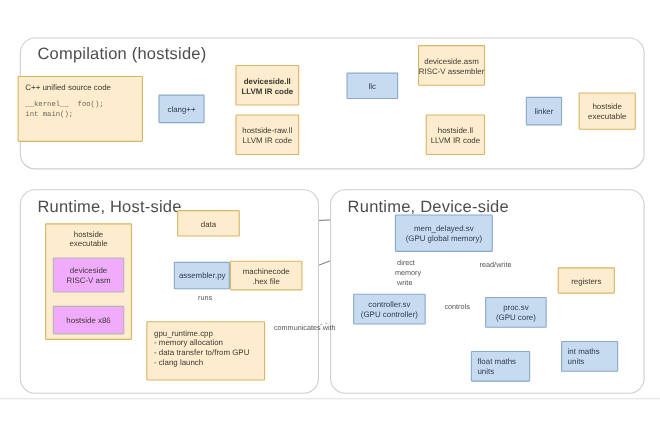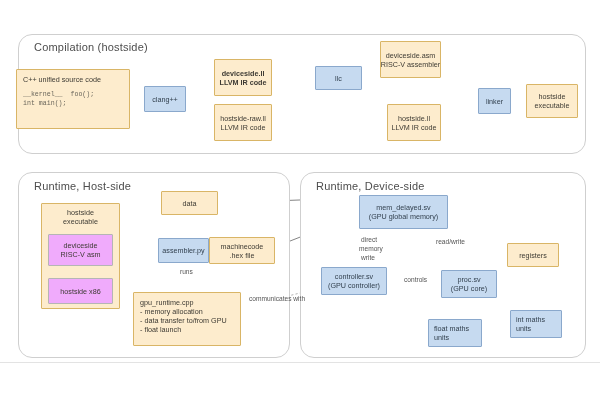--- a/index.html
+++ b/index.html
@@ -9,21 +9,21 @@
     color:#404040;overflow:hidden;position:relative;
   }
   #stage{position:absolute;left:0;top:0;width:600px;height:400px;}
   svg#wires{position:absolute;left:0;top:0;width:600px;height:400px;overflow:visible;}
 
   .panel{
     position:absolute;border:1px solid #cfcfcf;border-radius:14px;
     background:#ffffff;box-sizing:border-box;
   }
   .panel-title{
-    position:absolute;font-size:11px;color:#4d4d4d;white-space:nowrap;
+    position:absolute;font-size:15px;color:#4d4d4d;white-space:nowrap;
     letter-spacing:.2px;
   }
 
   .node{
     position:absolute;box-sizing:border-box;display:flex;
     flex-direction:column;align-items:center;justify-content:center;
     text-align:center;font-size:7.2px;line-height:1.25;
     border-radius:1px;padding:2px 3px;
   }
   .yellow{background:#fdeccd;border:1px solid #d9b566;color:#3d3a33;}
@@ -161,34 +161,34 @@
   </div>
 
   <div class="node white" style="left:48px;top:278px;width:65px;height:26px;">
     <span class="ln">hostside x86</span>
   </div>
 
   <div class="node yellow" style="left:161px;top:191px;width:57px;height:24px;">
     <span class="ln">data</span>
   </div>
 
-  <div class="node blue" style="left:158px;top:238px;width:51px;height:25px;">
+  <div class="node blue" style="left:158px;top:238px;width:51px;height:25px;align-items:flex-end;">
     <span class="ln">assembler.py</span>
   </div>
 
   <div class="node yellow" style="left:209px;top:237px;width:66px;height:27px;">
     <span class="ln">machinecode</span>
     <span class="ln">.hex file</span>
   </div>
 
   <div class="node yellow left" style="left:133px;top:292px;width:108px;height:54px;justify-content:flex-start;padding:5px 6px;">
     <span class="ln">gpu_runtime.cpp</span>
     <span class="ln">- memory allocation</span>
     <span class="ln">- data transfer to/from GPU</span>
-    <span class="ln">- float launch</span>
+    <span class="ln">- clang launch</span>
   </div>
 
   <div class="edge-label" style="left:180px;top:268px;">runs</div>
   <div class="edge-label" style="left:249px;top:295px;">communicates with</div>
 
   <div class="node blue" style="left:359px;top:195px;width:89px;height:34px;">
     <span class="ln">mem_delayed.sv</span>
     <span class="ln">(GPU global memory)</span>
   </div>
 

